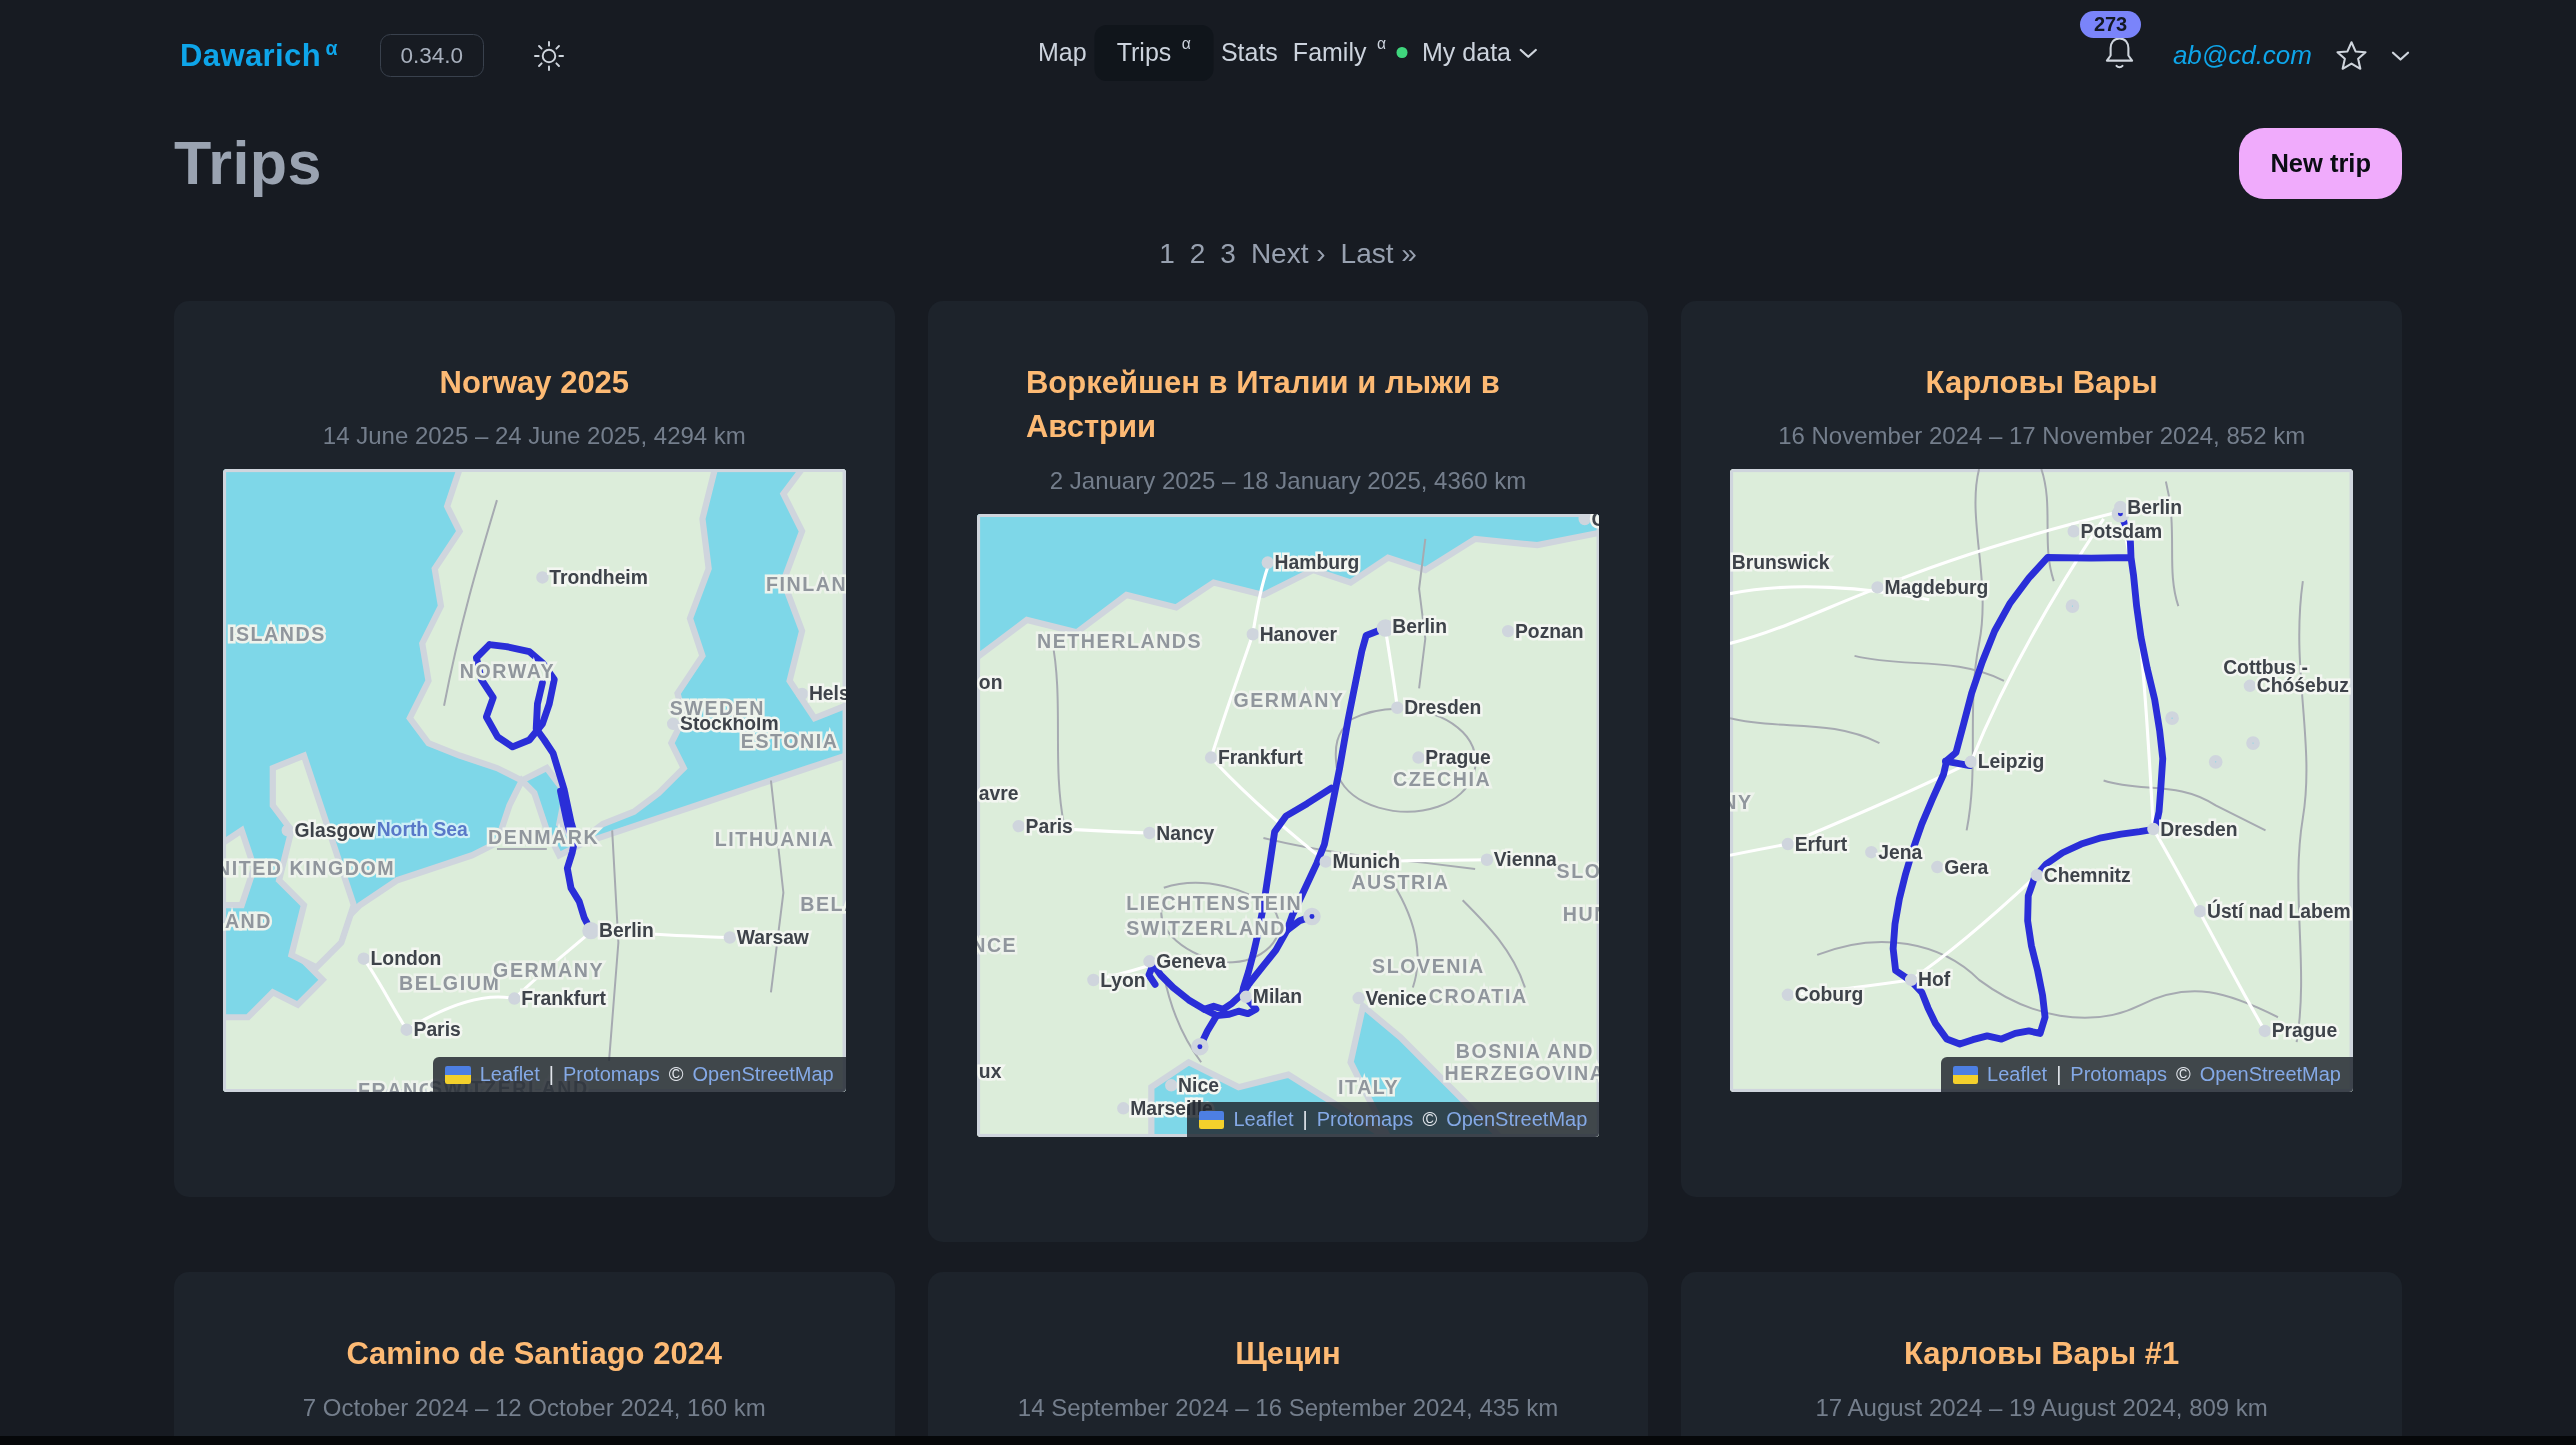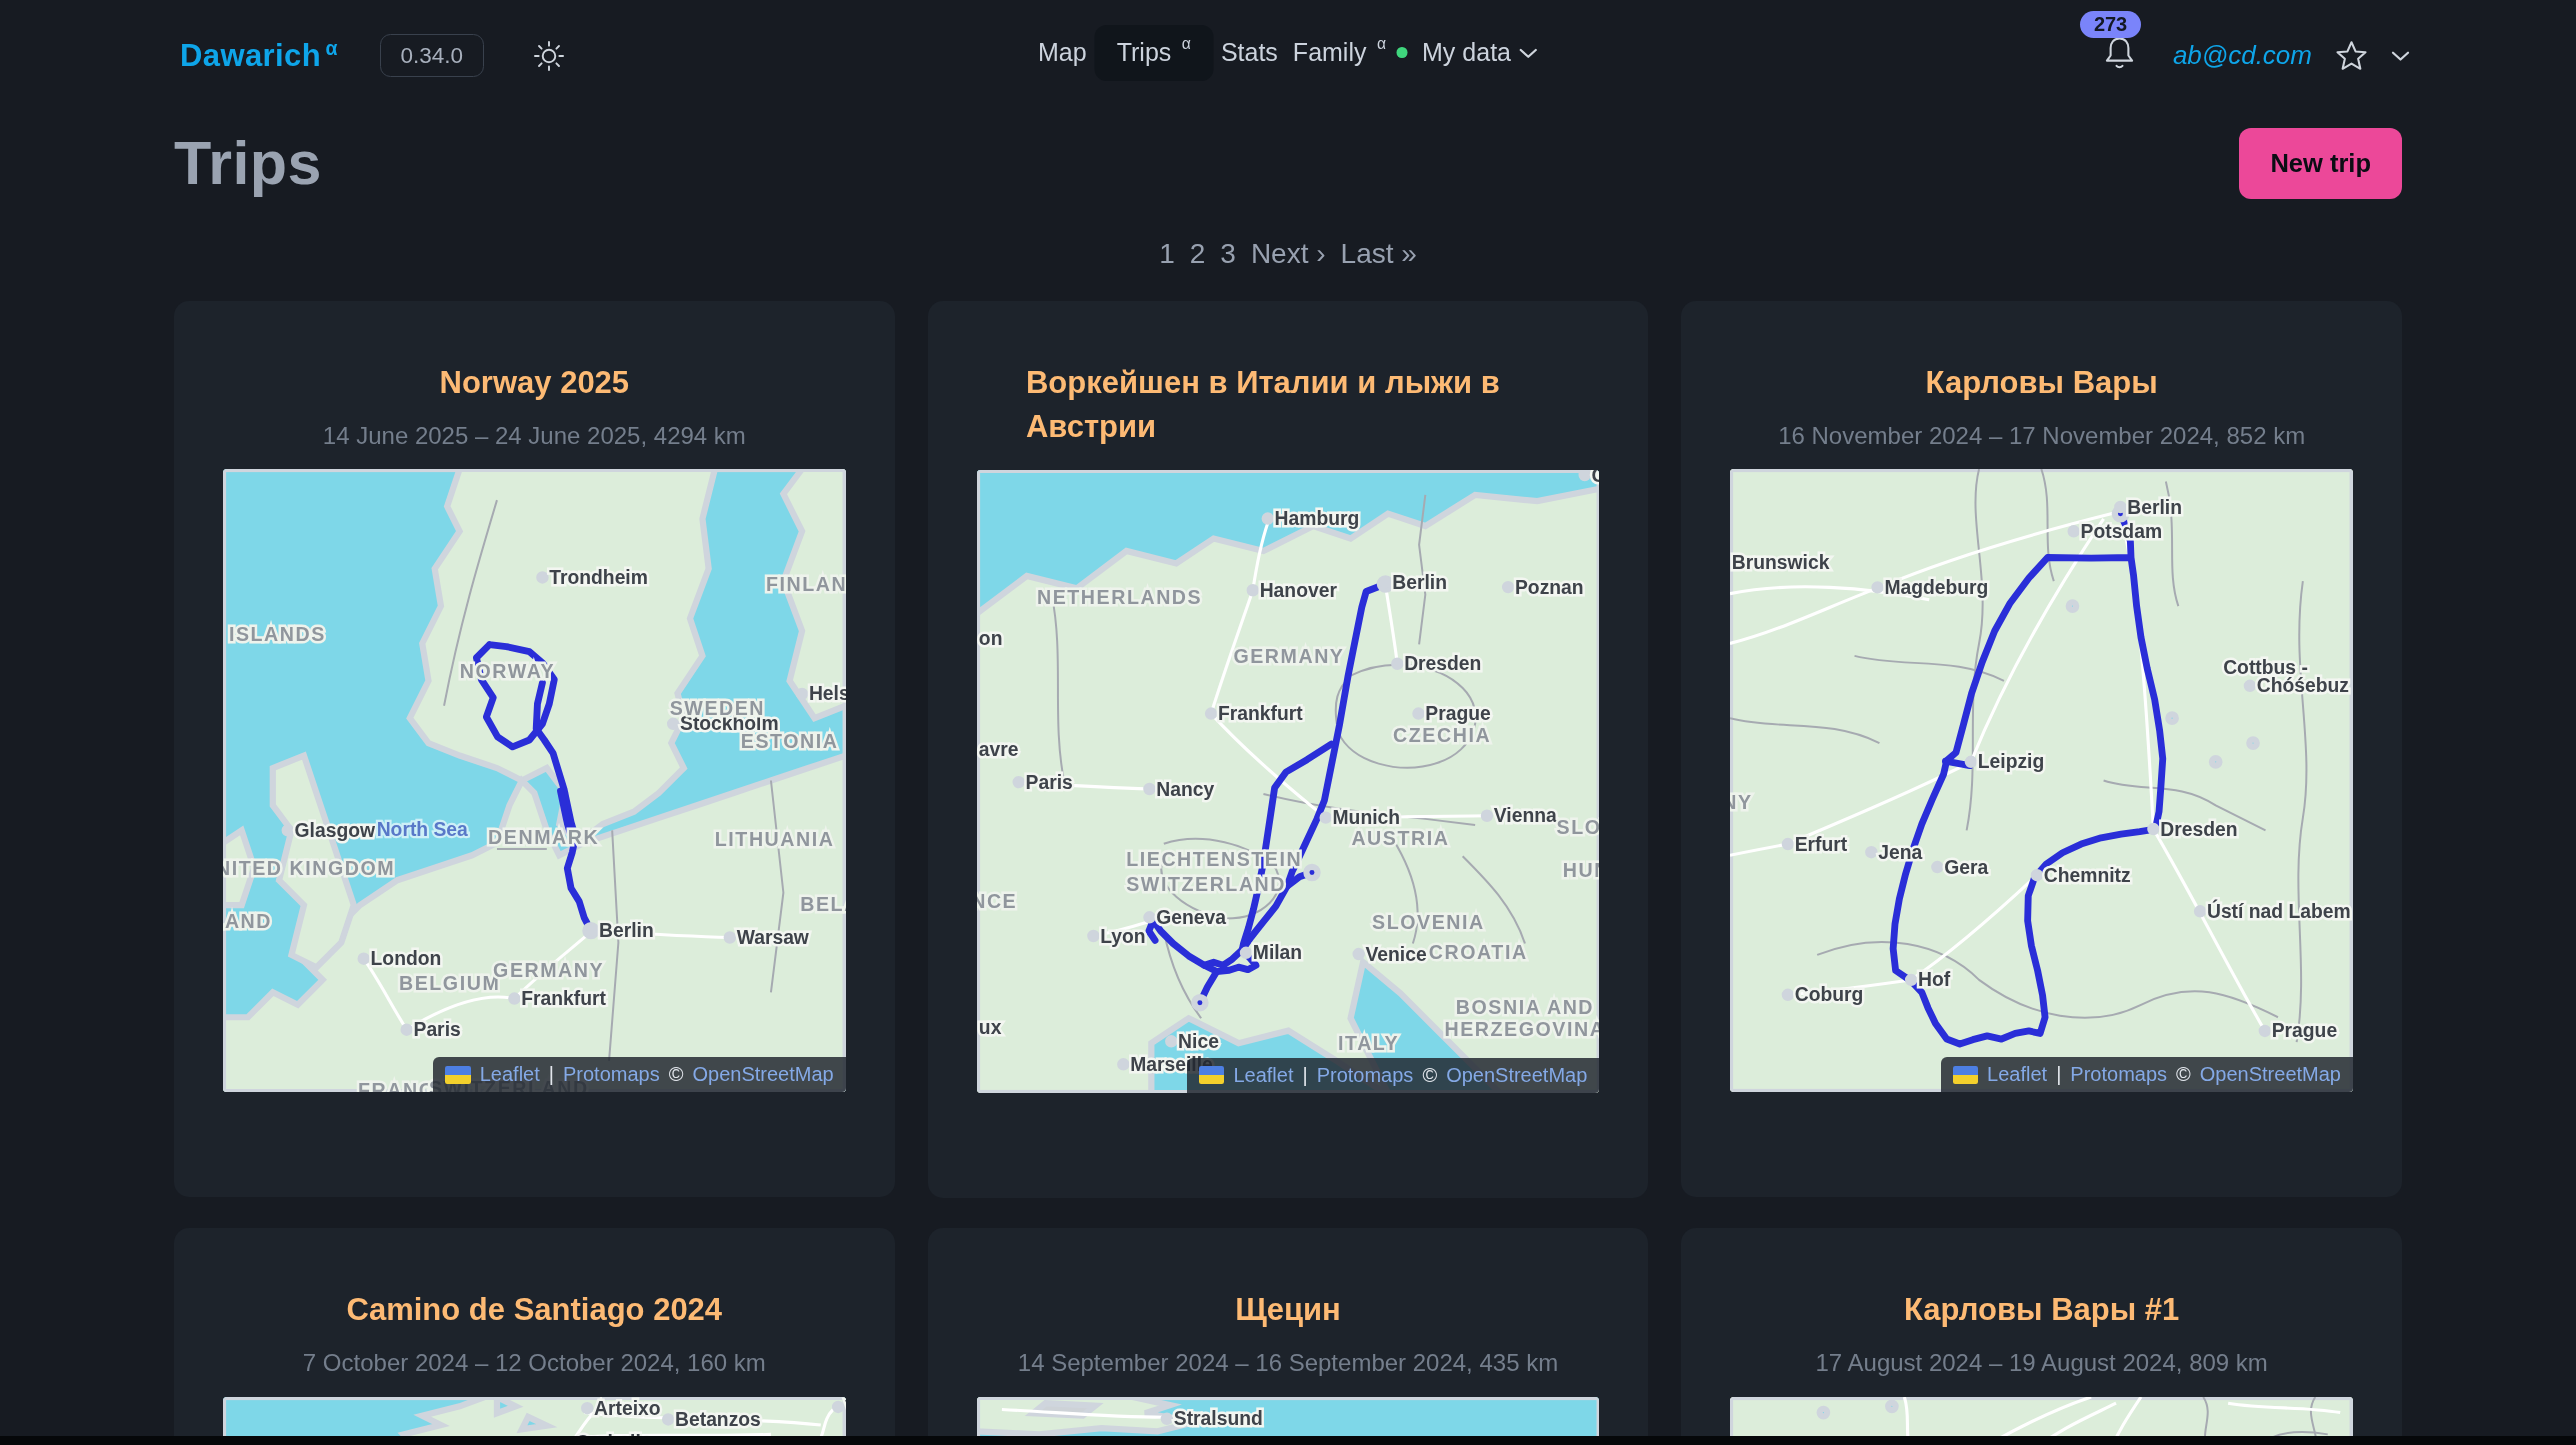--- a/index.html
+++ b/index.html
@@ -34,21 +34,21 @@
     position:absolute; top:-22.5px; left:-21px; background:#7a84fa; color:#141925;
     font-size:20px; font-weight:700; border-radius:16.5px; padding:3.7px 13.5px; line-height:1;
   }
   .account-email { font-size:26px; color:#0ea5e9;font-style:italic; }
   .icon-btn { background:none; border:none; cursor:pointer; display:flex; align-items:center; }
   
   main { padding:0 174px; }
   .page-head { display:flex; align-items:center; justify-content:space-between; margin-top:22.5px; }
   .page-title { font-size:61px; font-weight:700; color:#9aa3b1; letter-spacing:0.4px; }
   .new-trip-btn {
-    background:#ec4899; color:#0b0d14; border:none; border-radius:12px;
+    background:#f0abfc; color:#0b0d14; border:none; border-radius:25px;
     font-size:25.5px; font-weight:700; padding:21px 31px; cursor:pointer; font-family:inherit;
   }
   .pagination { display:flex; justify-content:center; gap:15px; margin:39px 0 31px; font-size:28px; color:#98a1b0; }
   .page-link { cursor:pointer; }
   
   .trip-grid { display:grid; grid-template-columns:repeat(3,1fr); gap:30px 33px; align-items:start; }
   .trip-card { background:#1d232b; border-radius:15px; padding:60px 49px 105px; cursor:pointer; }
   .card-title { font-size:31px; font-weight:700; color:#fdba74; text-align:center; line-height:1.45; }
   .card-title span { display:inline-block; text-align:left; max-width:524px; }
   .card-sub { font-size:24px; color:#747e8c; text-align:center; margin-top:16.5px; }
@@ -221,20 +221,21 @@
           <span>|</span>
           <a>Protomaps</a>
           <span>©</span>
           <a>OpenStreetMap</a>
         </div>
       </div>
     </article>
 
     <article class="trip-card">
       <h2 class="card-title"><span>Воркейшен в Италии и лыжи в Австрии</span></h2>
+      <p class="card-sub">2 January 2025 – 18 January 2025, 4360 km</p>
       <div class="map-box">
         <svg viewBox="0 0 100 100" preserveAspectRatio="none">
             <rect x="0" y="0" width="100" height="100" fill="#dcedda"></rect>
             <path d="M0,0 L100,0 L100,3 L90,5 L80,4 L72,9 L66,7 L60,11 L54,9 L46,13 L38,11 L32,15 L24,13 L16,19 L8,17 L0,23 Z" fill="#7ed7e8"></path>
             <path d="M28,92 L34,88 L42,92 L50,90 L58,95 L64,99 L66,100 L28,100 Z" fill="#7ed7e8"></path>
             <path d="M62,79 L68,84 L74,90 L80,96 L84,100 L66,100 L60,88 Z" fill="#7ed7e8"></path>
             <path d="M72,4 L71,12 L72,20 L71,28" fill="none" stroke="#a6aab1" stroke-width="0.32"></path>
             <path d="M60,33 C66,30 74,31 78,35 C82,39 80,45 74,47 C68,49 60,47 58,42 C57,37 58,35 60,33" fill="none" stroke="#a6aab1" stroke-width="0.32"></path>
             <path d="M46,52 C54,54 62,55 72,56 L80,57" fill="none" stroke="#a6aab1" stroke-width="0.32"></path>
             <path d="M30,60 C36,58 44,60 48,64 C50,68 46,72 40,72 C34,71 28,67 30,62" fill="none" stroke="#a6aab1" stroke-width="0.32"></path>

